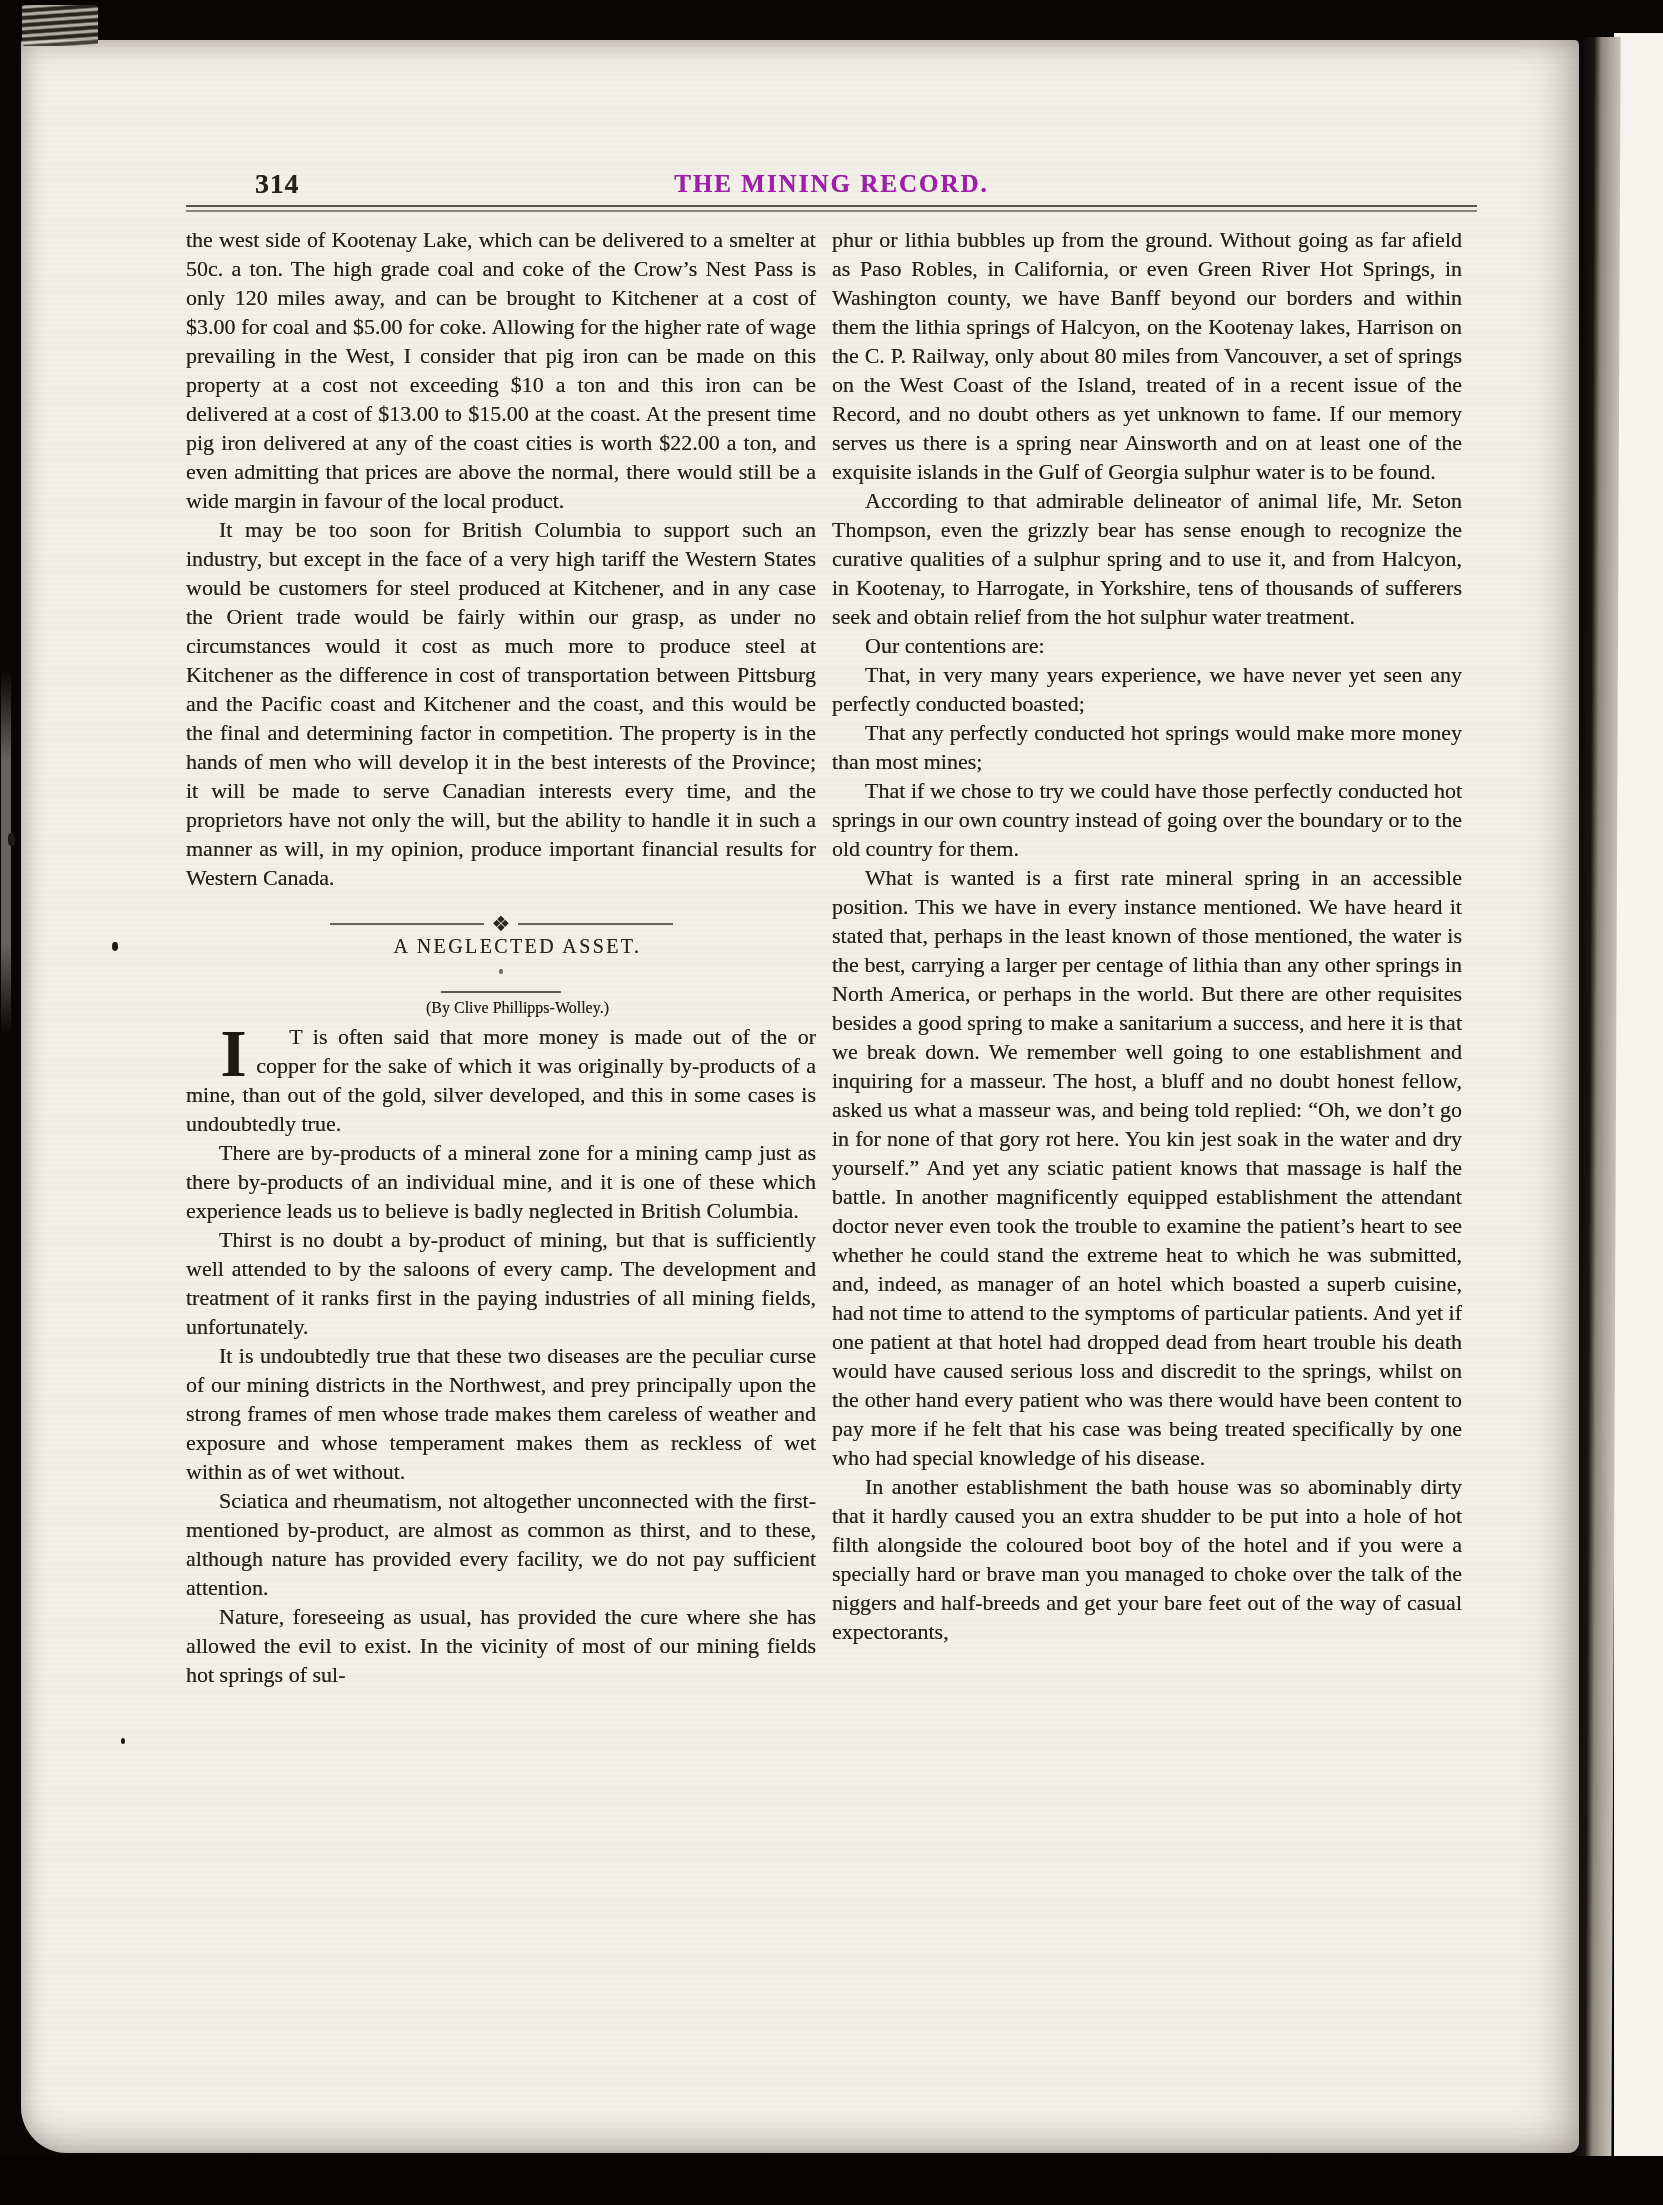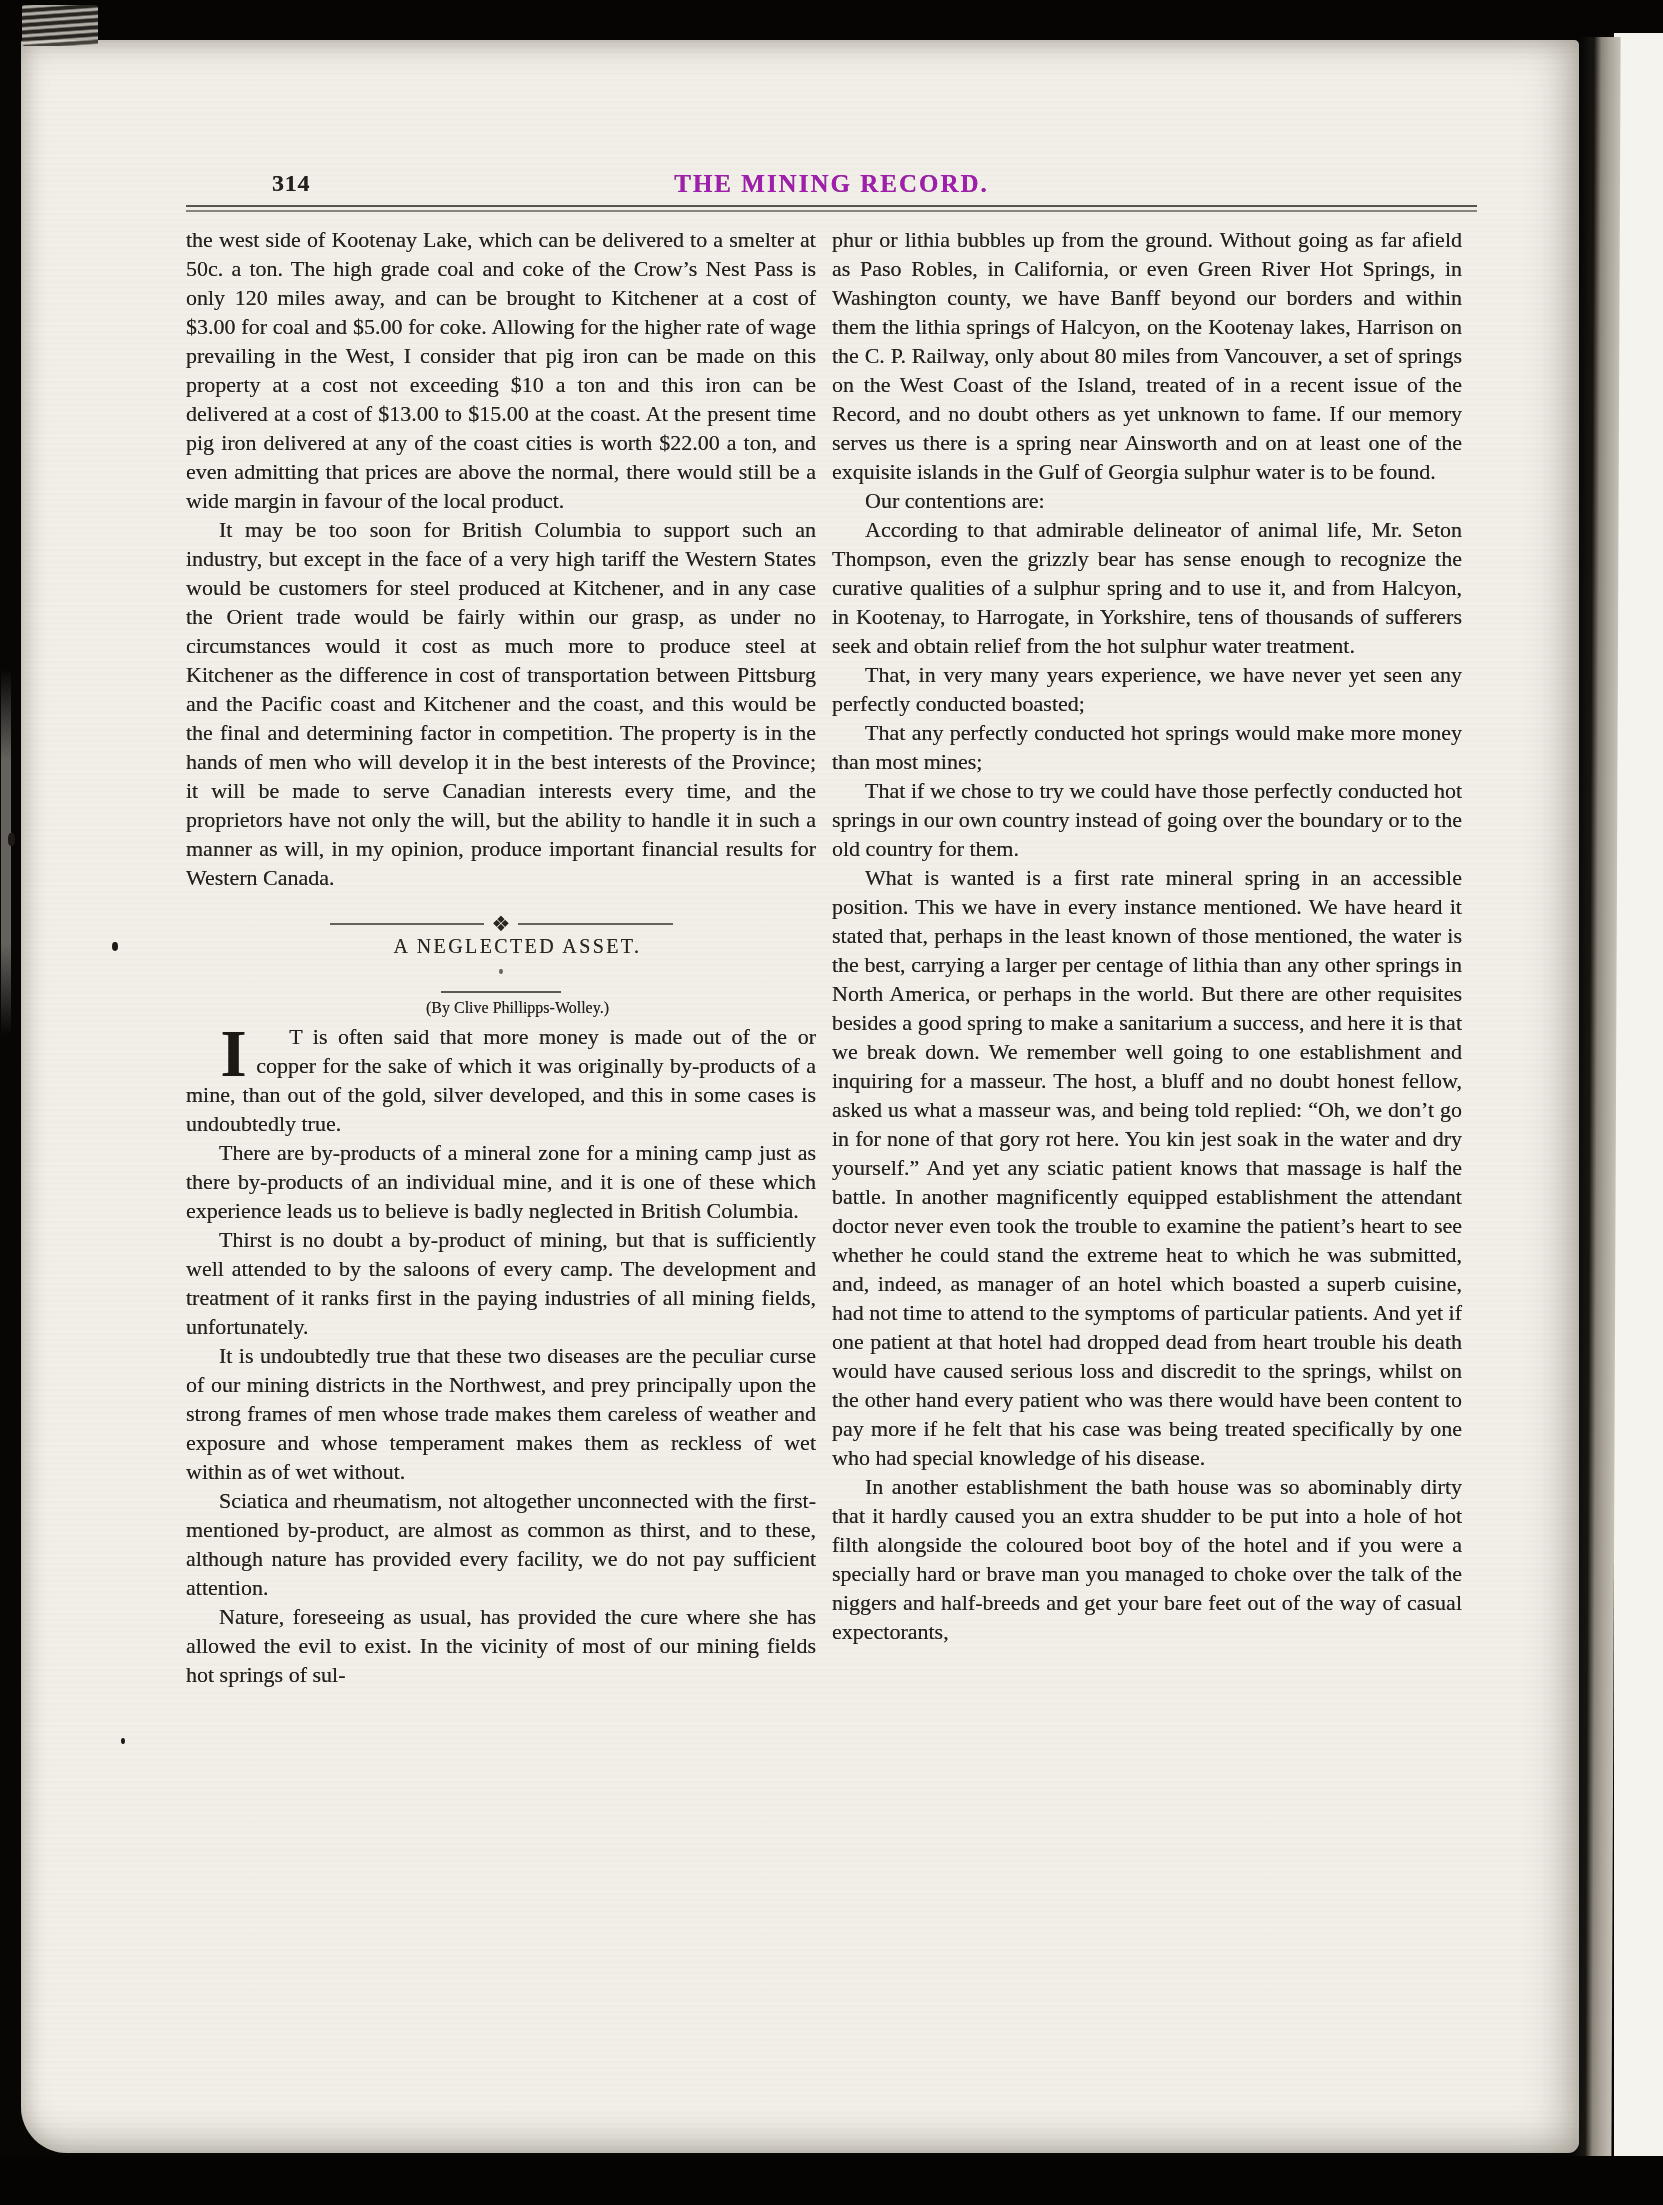--- a/index.html
+++ b/index.html
@@ -46,21 +46,21 @@
     background:repeating-linear-gradient(0deg,rgba(122,110,92,.025) 0 2.4px,transparent 2.4px 5.6px);
   }
   .content{
     position:absolute;left:165px;top:110px;width:1291px;
     color:#24201b;
     font-size:22px;line-height:29px;
     text-shadow:0 0 0.6px rgba(40,34,27,.65);
   }
   
   .header{position:relative;height:53px;}
-  .page-num{position:absolute;left:86px;bottom:4.8px;font-size:24px;font-weight:600;letter-spacing:0.8px;}
+  .page-num{position:absolute;left:69px;bottom:4.8px;font-size:28px;font-weight:600;letter-spacing:0.8px;}
   .journal-title{
     position:absolute;left:0;right:0;bottom:4.8px;text-align:center;
     font-size:25px;font-weight:700;letter-spacing:2px;color:#a21caf;
   }
   .rule-wrap{margin-top:1.6px;}
   .rule-a{height:2.4px;background:#3c3731;opacity:.85;}
   .rule-b{height:1.6px;background:#5a544b;margin-top:3.2px;opacity:.7;}
   
   .columns{display:flex;gap:16px;margin-top:13px;}
   .col{width:630px;text-align:justify;}
@@ -126,22 +126,22 @@
           </p>
           <p>There are by-products of a mineral zone for a mining camp just as there by-products of an individual mine, and it is one of these which experience leads us to believe is badly neglected in British Columbia.</p>
           <p>Thirst is no doubt a by-product of mining, but that is sufficiently well attended to by the saloons of every camp.  The development and treatment of it ranks first in the paying industries of all mining fields, unfortunately.</p>
           <p>It is undoubtedly true that these two diseases are the peculiar curse of our mining  districts  in the Northwest,  and  prey principally upon the strong frames of men whose trade makes them careless of weather and exposure  and  whose  temperament makes them as reckless of wet within as of wet without.</p>
           <p>Sciatica and rheumatism, not altogether unconnected with the first-mentioned by-product, are almost as common as thirst, and to these, although nature has provided every facility, we do not pay sufficient attention.</p>
           <p>Nature, foreseeing as usual, has provided the cure where she has allowed the evil to exist.  In the vicinity of most of our mining fields hot springs of sul-</p>
         </div>
 
         <div class="col">
           <p class="noind">phur or lithia bubbles up from the ground.  Without going as far afield as Paso Robles, in California, or even Green River Hot Springs, in Washington county, we have Banff beyond our borders and within them the lithia springs of Halcyon, on the Kootenay lakes, Harrison on the C. P. Railway, only about 80 miles from Vancouver, a set of springs on the West Coast of the Island, treated of in a recent issue of the Record, and no doubt others as yet unknown to fame.  If our memory serves us there is a spring near Ainsworth and on at least one of the exquisite islands in the Gulf of Georgia sulphur water is to be found.</p>
+          <p>According to that admirable delineator of animal life, Mr. Seton Thompson, even the grizzly bear has sense enough to recognize the curative qualities of a sulphur spring and to use it, and from Halcyon, in Kootenay, to Harrogate, in Yorkshire, tens of thousands of sufferers seek and obtain relief from the hot sulphur water treatment.</p>
           <p>Our contentions are:</p>
-          <p>According to that admirable delineator of animal life, Mr. Seton Thompson, even the grizzly bear has sense enough to recognize the curative qualities of a sulphur spring and to use it, and from Halcyon, in Kootenay, to Harrogate, in Yorkshire, tens of thousands of sufferers seek and obtain relief from the hot sulphur water treatment.</p>
           <p>That, in very many years experience, we have never yet seen any perfectly conducted boasted;</p>
           <p>That any perfectly conducted hot springs would make more money than most mines;</p>
           <p>That if we chose to try we could have those perfectly conducted hot springs in our own country instead of going over the boundary or to the old country for them.</p>
           <p>What is wanted is a first rate mineral spring in an accessible position.  This we have in every instance mentioned.  We have heard it stated that, perhaps in the least known of those mentioned, the water is the best, carrying a larger per centage of lithia than any other springs in North America, or perhaps in the world.  But there are other requisites besides a good spring to make a sanitarium a success, and here it is that we break down.  We remember well going to one establishment and inquiring for a masseur.  The host, a bluff and no doubt honest fellow, asked us what a masseur was, and being told replied: “Oh, we don’t go in for none of that gory rot here.  You kin jest soak in the water and dry yourself.”  And yet any sciatic patient knows that massage is half the battle.  In another magnificently equipped establishment the attendant doctor never even took the trouble to examine the patient’s heart to see whether he could stand the extreme heat to which he was submitted, and, indeed, as manager of an hotel which boasted a superb cuisine, had not time to attend to the symptoms of particular patients.  And yet if one patient at that hotel had dropped dead from heart trouble his death would have caused serious loss and discredit to the springs, whilst on the other hand every patient who was there would have been content to pay more if he felt that his case was being treated specifically by one who had special knowledge of his disease.</p>
           <p>In another establishment the bath house was so abominably dirty that it hardly caused you an extra shudder to be put into a hole of hot filth alongside the coloured boot boy of the hotel and if you were a specially hard or brave man you managed to choke over the talk of the niggers and half-breeds and get your bare feet out of the way of casual expectorants,</p>
         </div>
 
       </div>
     </div>
   </div>

